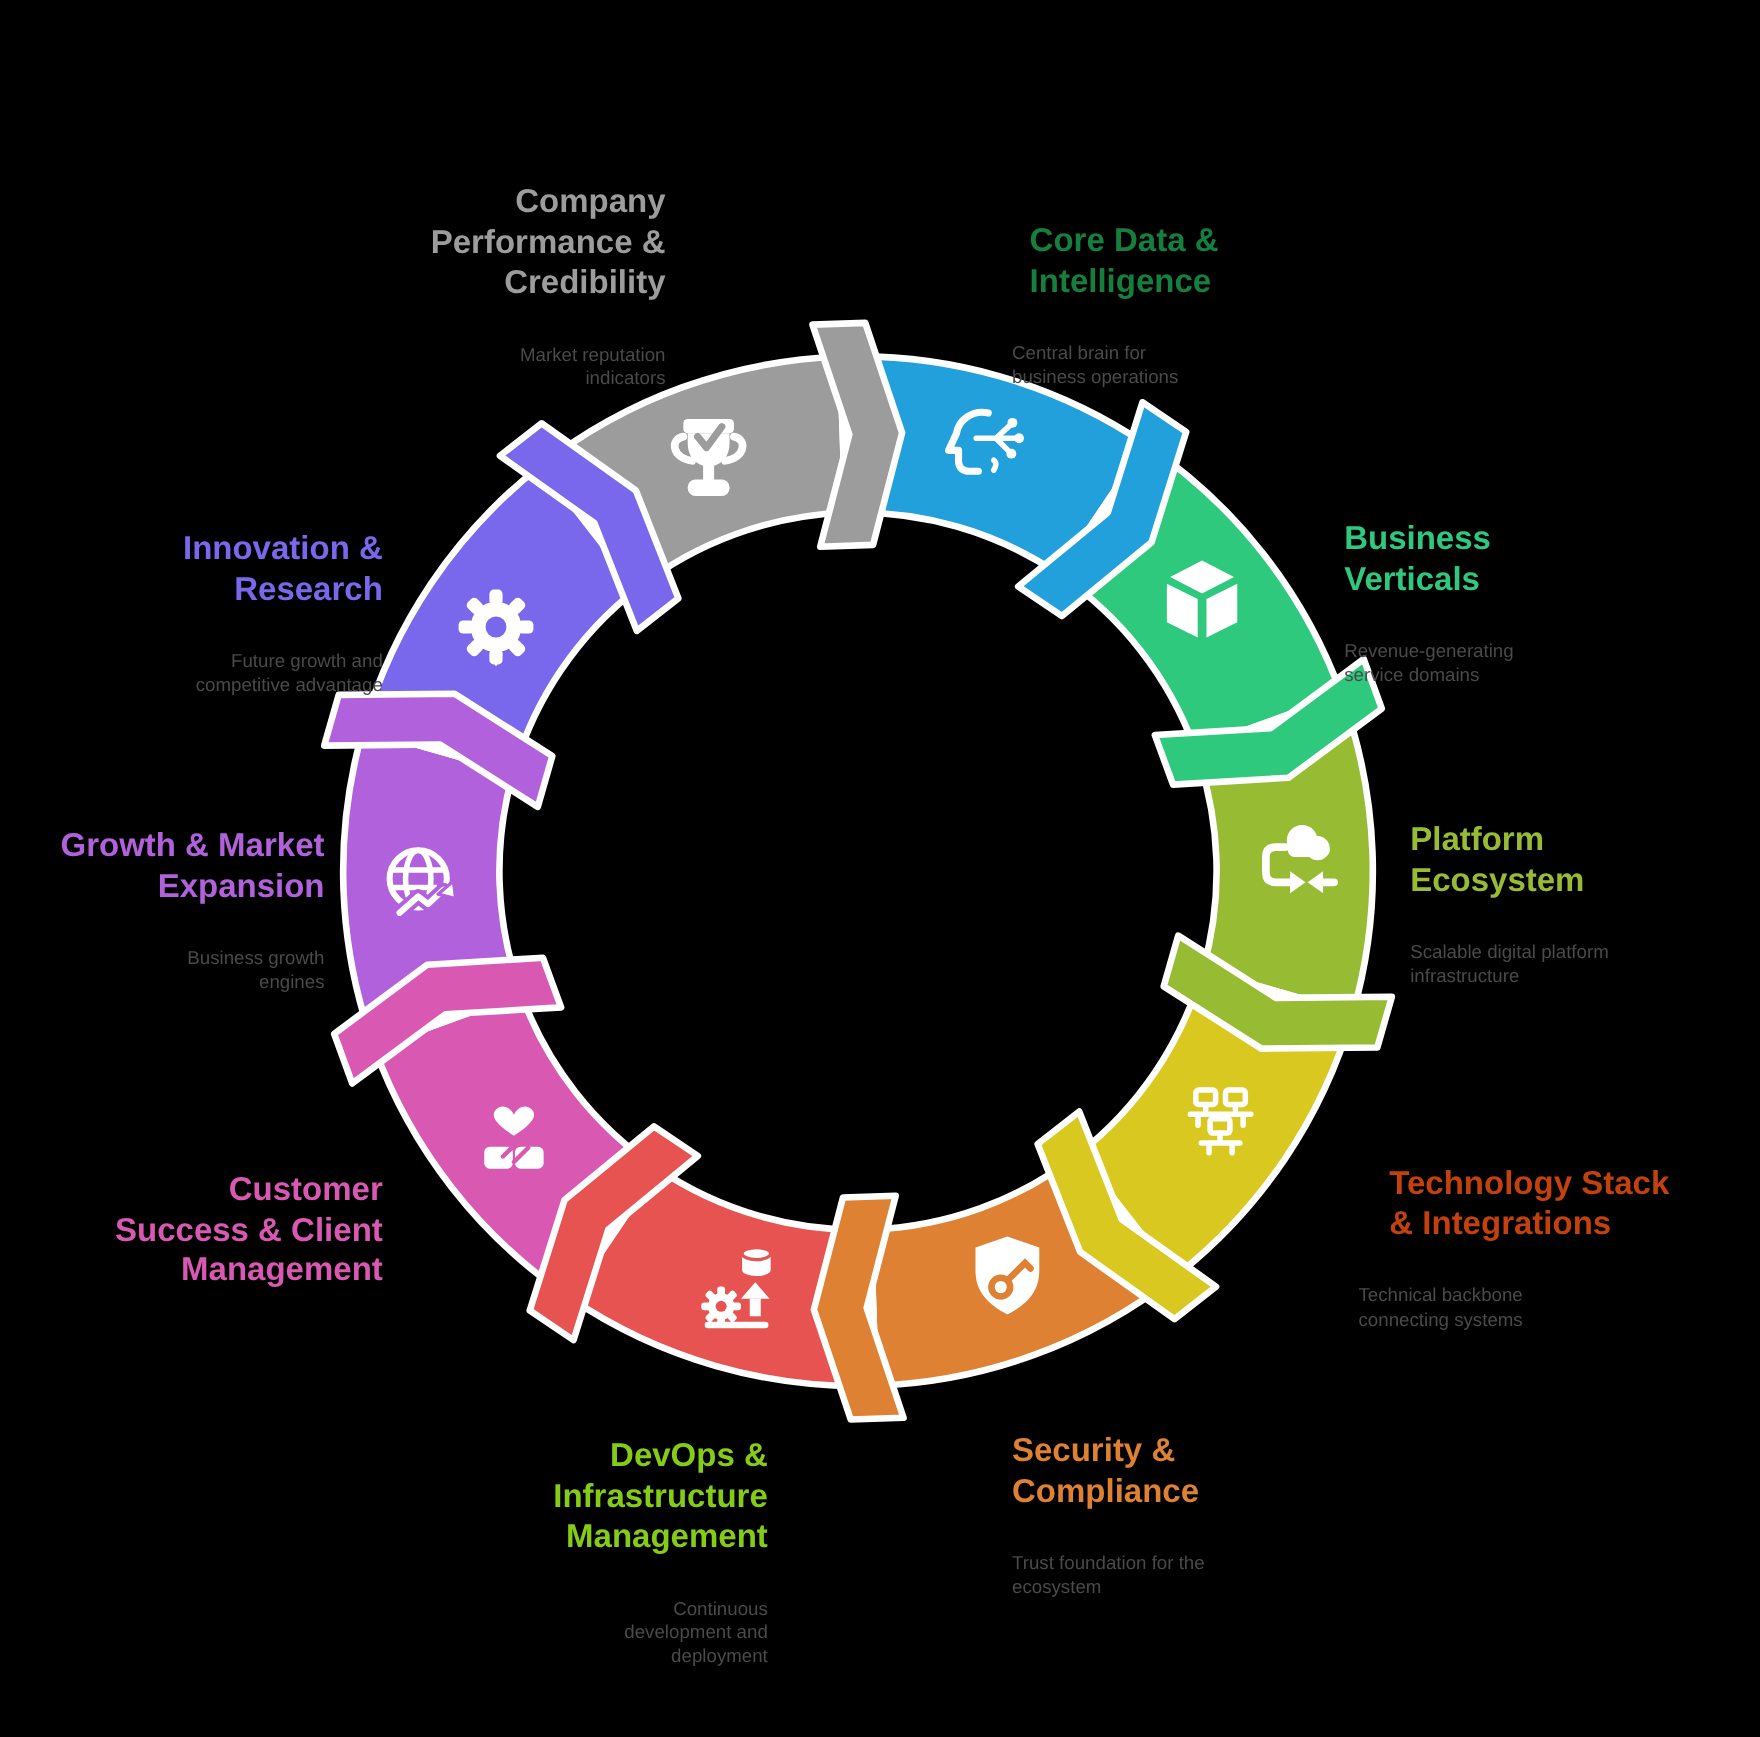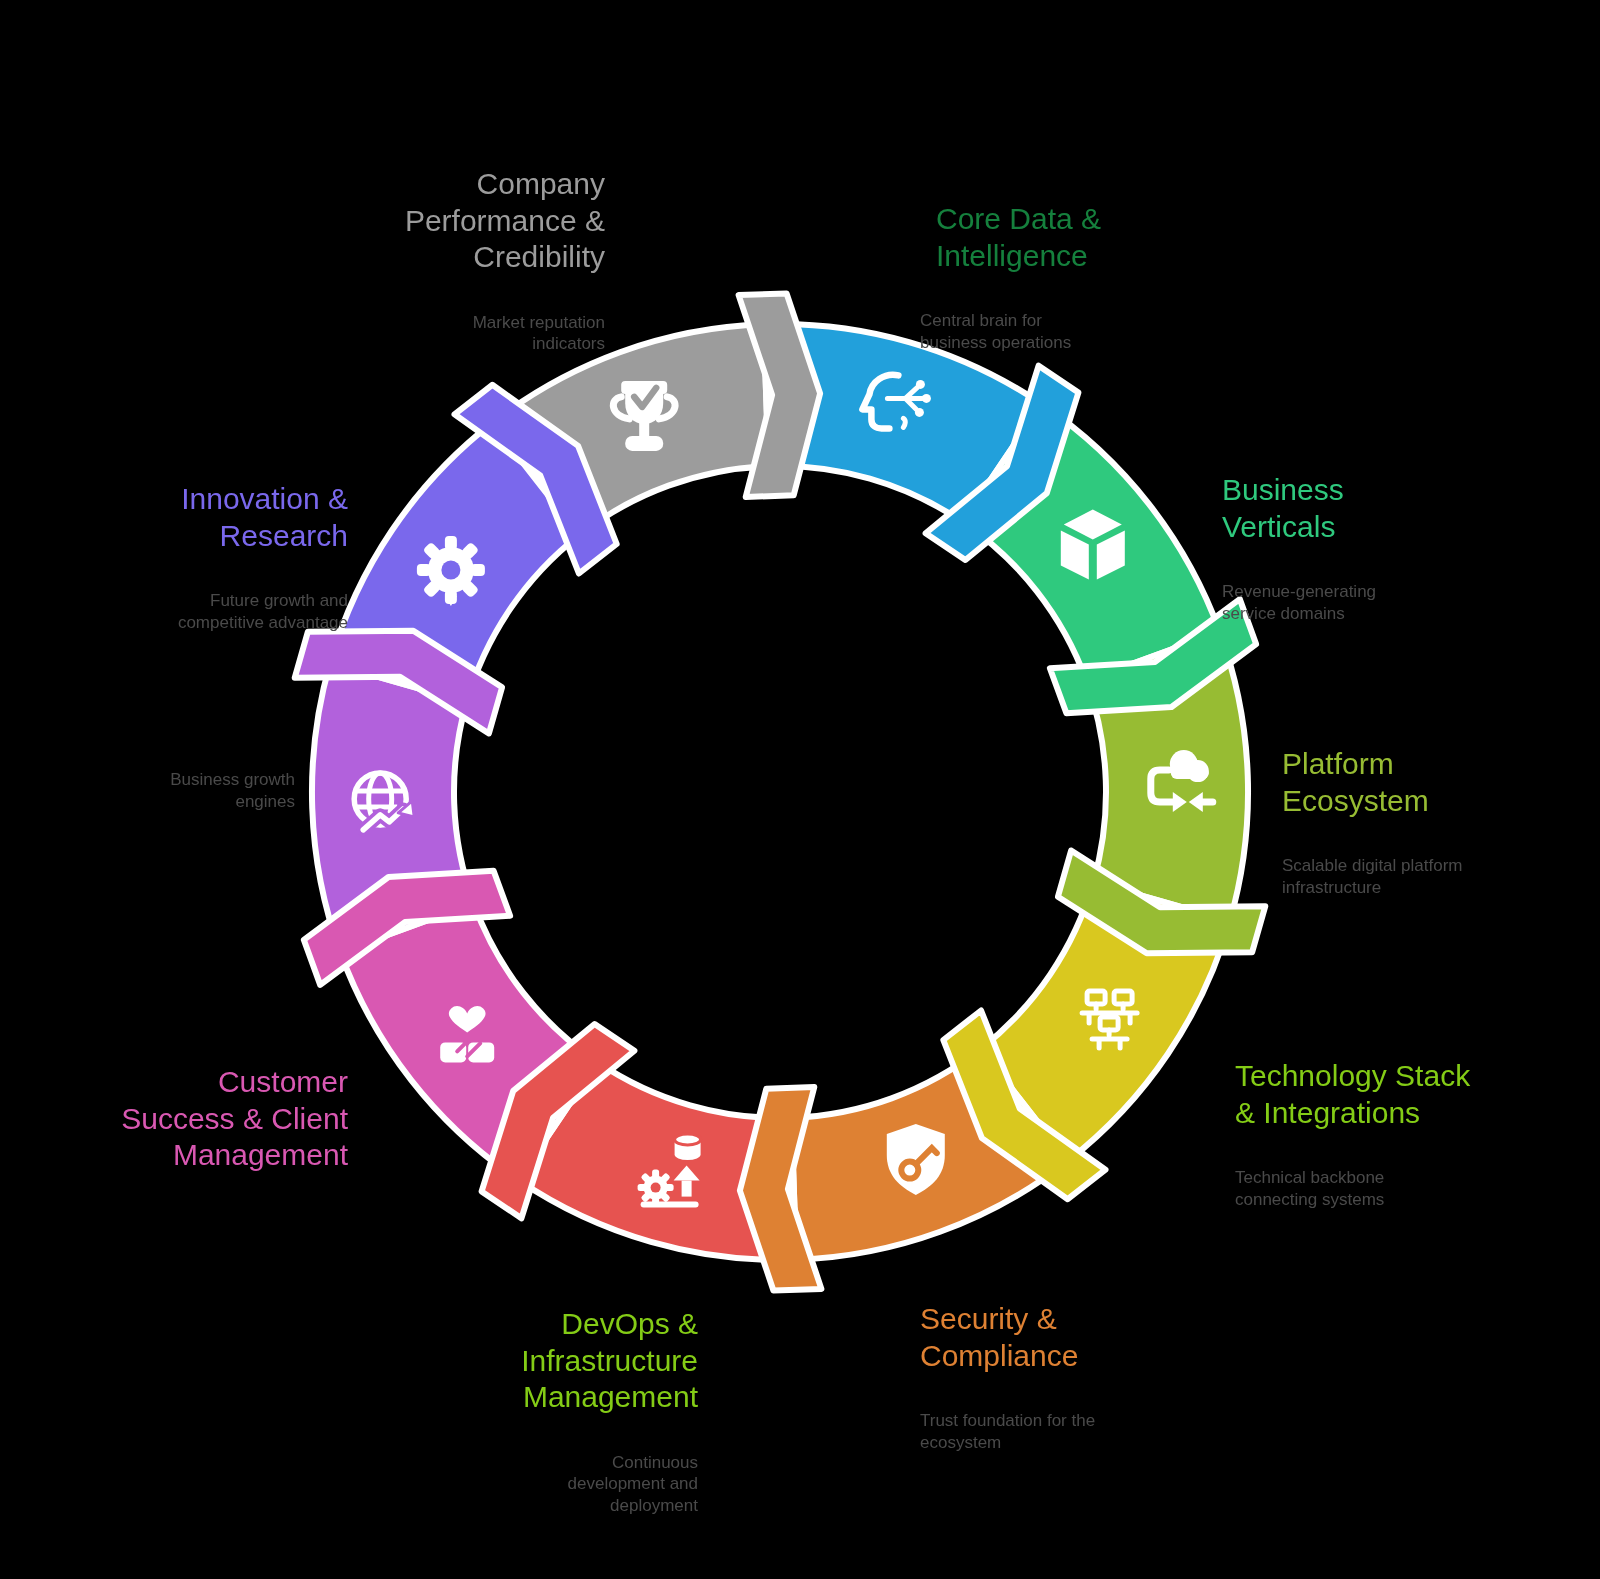--- a/index.html
+++ b/index.html
@@ -1,20 +1,20 @@
 <!DOCTYPE html>
 <html><head>
 <meta charset="utf-8">
 <style>
   html,body{margin:0;padding:0;background:#000;}
   .stage{position:relative;width:1600px;height:1579px;background:#000;overflow:hidden;
          font-family:"Liberation Sans",sans-serif;}
   svg.ring{position:absolute;left:0;top:0;}
   .label{position:absolute;white-space:pre-line;}
-  .ltitle{font-size:30px;font-weight:normal;line-height:1.22;}
+  .ltitle{font-size:30px;font-weight:bold;line-height:1.22;}
   .ldesc{font-size:17px;line-height:1.27;color:#4a4a4a;margin-top:18px;}
   .l0{right:995px; top:148px; text-align:right;}
   .l1{left:920px;  top:183px;}
   .l2{left:1222px; top:418px;}
   .l3{left:1282px; top:728px;}
   .l4{left:1235px; top:1040px;}
   .l5{left:920px;  top:1283px;}
   .l6{right:902px; top:1288px; text-align:right;}
   .l7{right:1252px;top:1046px; text-align:right;}
   .l8{right:1305px;top:733px;  text-align:right;}
@@ -156,21 +156,21 @@
     <div class="ldesc">Revenue-generating
 service domains</div>
   </div>
   <div class="label l3">
     <div class="ltitle" style="color: rgb(151, 188, 51);">Platform
 Ecosystem</div>
     <div class="ldesc">Scalable digital platform
 infrastructure</div>
   </div>
   <div class="label l4">
-    <div class="ltitle" style="color: #84cc16;">Technology Stack
+    <div class="ltitle" style="color: #c2410c; margin-left: 28px;">Technology Stack
 &amp; Integrations</div>
     <div class="ldesc">Technical backbone
 connecting systems</div>
   </div>
   <div class="label l5">
     <div class="ltitle" style="color: rgb(222, 129, 51);">Security &amp;
 Compliance</div>
     <div class="ldesc">Trust foundation for the
 ecosystem</div>
   </div>
@@ -181,20 +181,22 @@
     <div class="ldesc">Continuous
 development and
 deployment</div>
   </div>
   <div class="label l7">
     <div class="ltitle" style="color: rgb(217, 88, 178);">Customer
 Success &amp; Client
 Management</div>
   </div>
   <div class="label l8">
+    <div class="ltitle" style="color: rgb(178, 97, 220);">Growth &amp; Market
+Expansion</div>
     <div class="ldesc">Business growth
 engines</div>
   </div>
   <div class="label l9">
     <div class="ltitle" style="color: rgb(122, 104, 236); margin-top: 40px;">Innovation &amp;
 Research</div>
     <div class="ldesc">Future growth and
 competitive advantage</div>
   </div>
 

